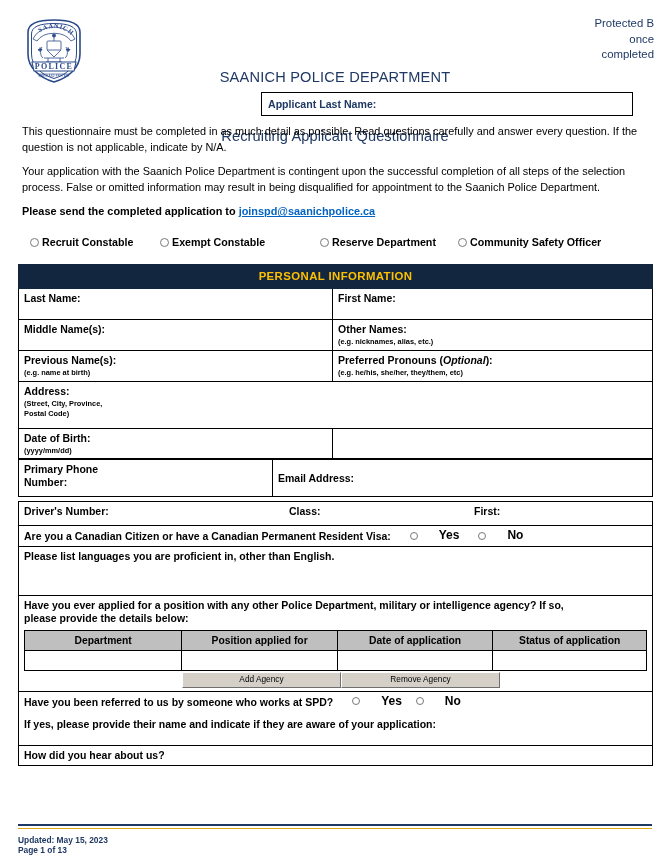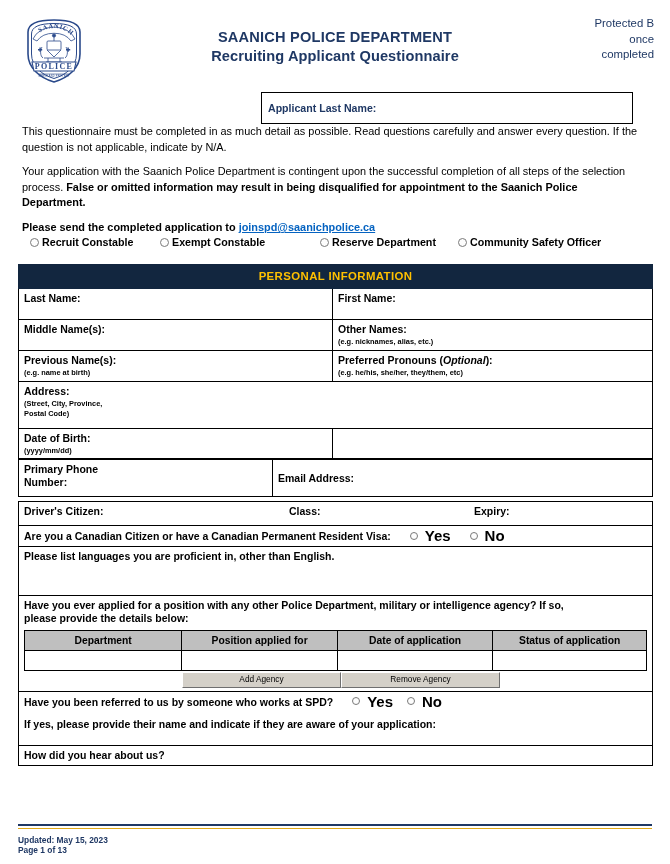--- a/index.html
+++ b/index.html
@@ -65,21 +65,21 @@
     line-height: 15.5px;
     color: #1f3864;
   }
 
   
   .applicant-box {
     position: absolute;
     left: 261px;
     top: 92px;
     width: 372px;
-    height: 32px;
+    height: 24px;
     border: 1.4px solid #000000;
     box-sizing: border-box;
     display: flex;
     align-items: center;
   }
   .applicant-box span {
     font-size: 10.6px;
     font-weight: bold;
     color: #1f3864;
     padding-left: 6px;
@@ -92,21 +92,21 @@
     top: 124px;
     width: 620px;
   }
   .intro p {
     margin: 0 0 9px 0;
     font-size: 10.9px;
     line-height: 15.6px;
     text-align: left;
   }
   .intro p.nomargin { margin-bottom: 0; }
-  .b { font-weight: bold; }
+  .b { font-weight: normal; margin-top: 40px; }
   .send-line {
     margin: 4px 0 0 0;
     font-size: 10.9px;
     font-weight: bold;
     text-align: center;
     line-height: 15.6px;
   }
   .email-link {
     color: #0563c1;
     text-decoration: underline;
@@ -185,24 +185,24 @@
   .inline-fields {
     display: flex;
     align-items: baseline;
   }
   .inline-fields .f1 { width: 265px; flex: 0 0 auto; }
   .inline-fields .f2 { width: 185px; flex: 0 0 auto; }
 
   .yesno {
     display: inline-flex;
     align-items: center;
-    gap: 4px;
+    gap: 18px;
     margin-left: 8px;
     font-weight: bold;
-    font-size: 15px;
+    font-size: 12px;
     padding-left: 8px;
   }
 
   
   .subtable {
     width: 100%;
     border-collapse: collapse;
     table-layout: fixed;
     margin: 5px 0 0 0;
     padding-left: 14px;
@@ -435,23 +435,23 @@
   </table>
 
   <table class="ftable" style="top:501px;">
     <colgroup>
         <col style="width:634px">
       </colgroup>
     <tbody>
       <tr>
         <td style="height:17px;">
           <div class="inline-fields">
-            <span class="f1">Driver's Citizen:</span>
+            <span class="f1">Driver's Number:</span>
             <span class="f2">Class:</span>
-            <span>Expiry:</span>
+            <span>First:</span>
           </div>
         </td>
       </tr>
 
       <tr>
         <td style="height:12px;">
           <span>Are you a Canadian Citizen or have a Canadian Permanent Resident Visa:</span>
           <span class="yesno">
             <span class="radio sm"></span>
               <span>Yes</span>

